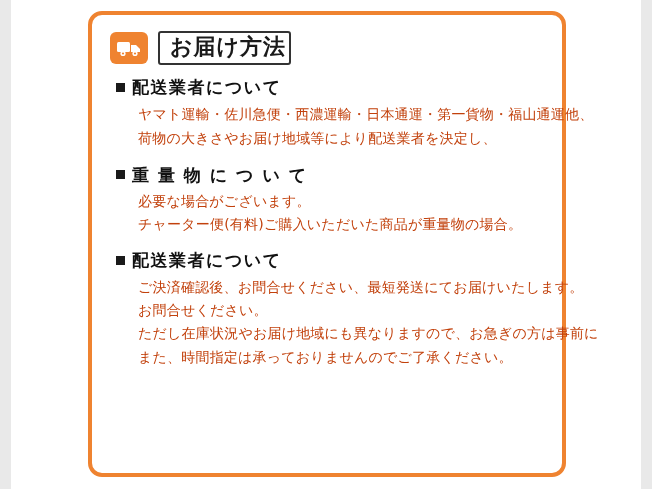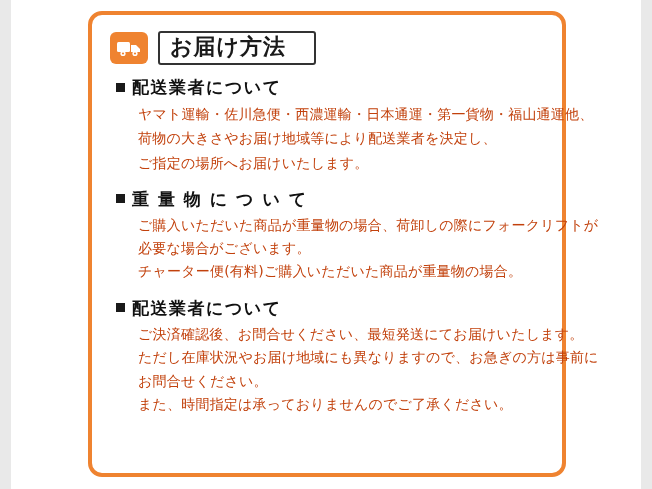--- a/index.html
+++ b/index.html
@@ -57,21 +57,21 @@
     display: flex;
     align-items: center;
     justify-content: center;
     margin-right: 10px;
   }
   .truck-badge svg { display: block; }
 
   .title-box {
     border: 2px solid #333333;
     border-radius: 3px;
-    padding: 2px 28px 4px 10px;
+    padding: 2px 3px 4px 10px;
     background: #ffffff;
   }
   .title-text {
     font-size: 22px;
     font-weight: bold;
     color: #1a1a1a;
     letter-spacing: 1px;
     line-height: 1.1;
     white-space: nowrap;
   }
@@ -148,44 +148,42 @@
     <div class="content">
 
       <div class="section">
         <div class="section-head">
           <span class="sq"></span>
           <span class="section-title">配送業者について</span>
         </div>
         <div class="body-lines">
           <div class="line">ヤマト運輸・佐川急便・西濃運輸・日本通運・第一貨物・福山通運他、</div>
           <div class="line">荷物の大きさやお届け地域等により配送業者を決定し、</div>
-          <div class="line">ご指定の場所へお届けいたします。</div>
         </div>
       </div>
 
       <div class="section">
         <div class="section-head">
           <span class="sq"></span>
           <span class="section-title">重 量 物 に つ い て</span>
         </div>
         <div class="body-lines tight">
-          <div class="line">ご購入いただいた商品が重量物の場合、荷卸しの際にフォークリフトが</div>
           <div class="line">必要な場合がございます。</div>
           <div class="line">チャーター便(有料)ご購入いただいた商品が重量物の場合。</div>
         </div>
       </div>
 
       <div class="section">
         <div class="section-head">
           <span class="sq"></span>
           <span class="section-title">配送業者について</span>
         </div>
         <div class="body-lines tight">
           <div class="line">ご決済確認後、お問合せください、最短発送にてお届けいたします。</div>
+          <div class="line">お問合せください。</div>
           <div class="line">ただし在庫状況やお届け地域にも異なりますので、お急ぎの方は事前に</div>
-          <div class="line">お問合せください。</div>
           <div class="line">また、時間指定は承っておりませんのでご了承ください。</div>
         </div>
       </div>
 
     </div>
   </div>
 </div>
 
 </body></html>

